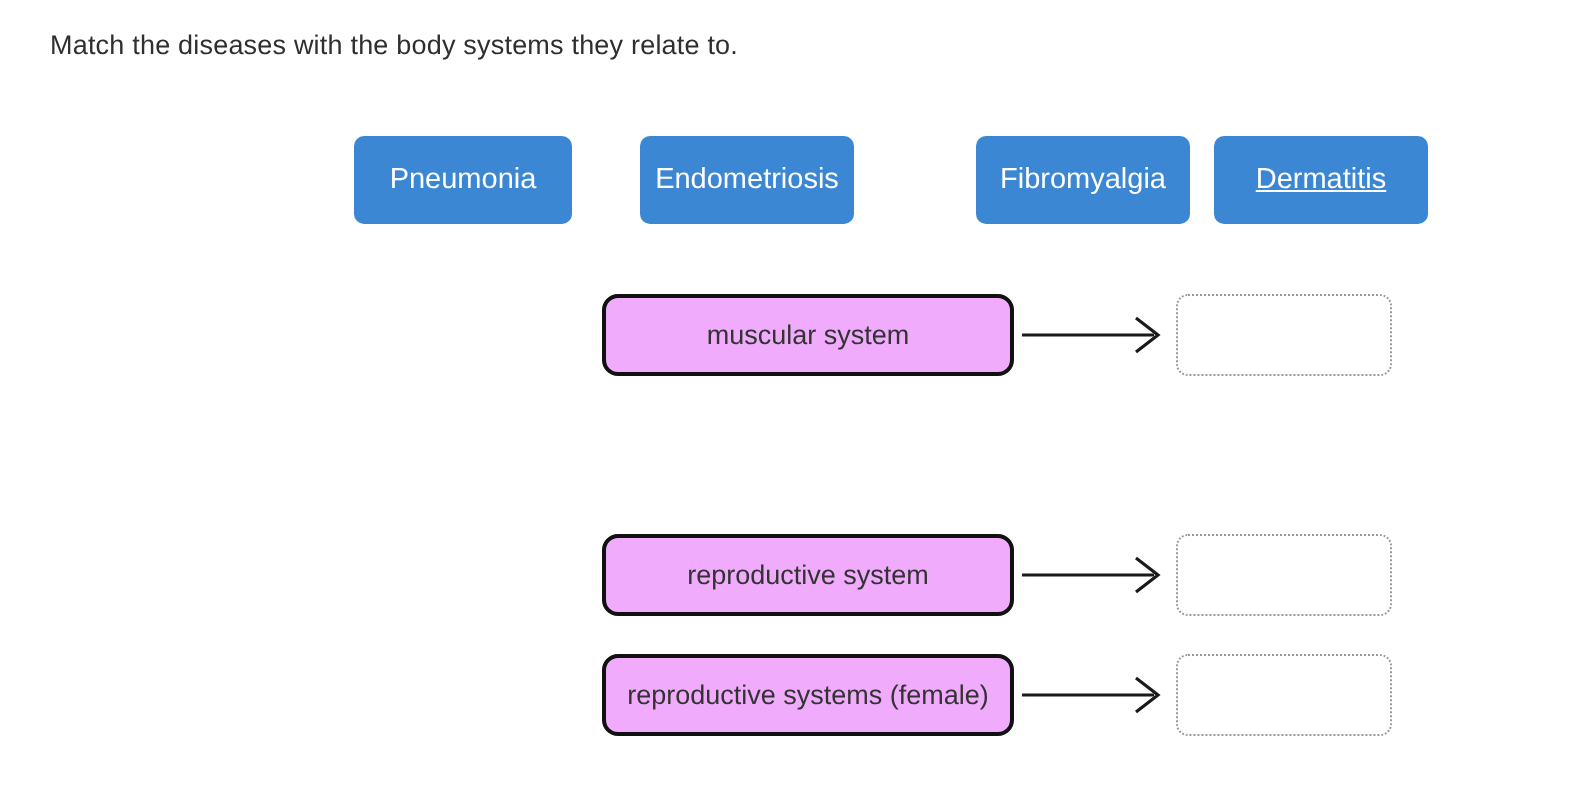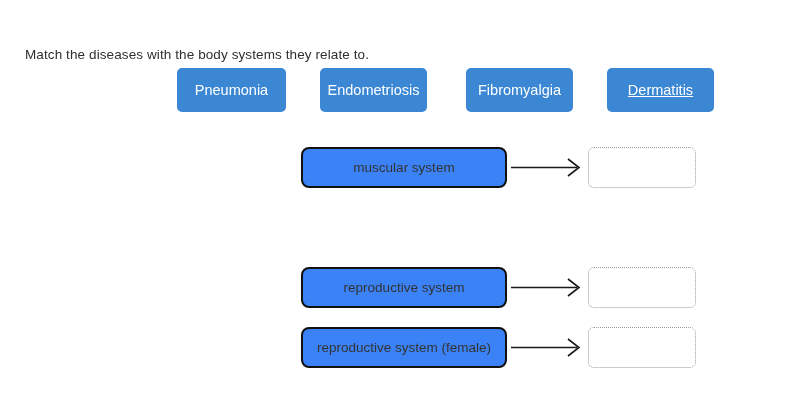--- a/index.html
+++ b/index.html
@@ -17,21 +17,20 @@
 
   
   .prompt {
     position: absolute;
     left: 25px;
     top: 15px;
     font-size: 13.5px;
     color: #2f2f2f;
     letter-spacing: 0.1px;
     white-space: nowrap;
-    margin-top: 32px;
   }
 
   
   .tile-row {
     position: absolute;
     left: 0;
     top: 68px;
     width: 787px;
     height: 44px;
     margin-left: 24px;
@@ -48,21 +47,21 @@
     align-items: center;
     justify-content: center;
     box-sizing: border-box;
     padding: 0 8px;
     white-space: nowrap;
     cursor: move;
     user-select: none;
   }
   .tile-0 { left: 153px; width: 109px; }
   .tile-1 { left: 296px; width: 107px; }
-  .tile-2 { left: 442px; width: 107px; }
+  .tile-2 { left: 464px; width: 107px; }
   .tile-3 { left: 583px; width: 107px; text-decoration: underline; }
 
   
   .rows {
     position: absolute;
     left: 0;
     top: 0;
     width: 787px;
     height: 406px;
   }
@@ -79,21 +78,21 @@
 
   .system-box {
     position: absolute;
     left: 301px;
     top: 0;
     width: 206px;
     height: 41px;
     box-sizing: border-box;
     border: 2.5px solid #111111;
     border-radius: 8px;
-    background: #3b82f6;
+    background: #f0abfc;
     display: flex;
     align-items: center;
     justify-content: center;
     font-size: 13.5px;
     color: #333333;
     white-space: nowrap;
     padding: 0 4px;
   }
 
   .arrow {
@@ -161,21 +160,21 @@
       <line x1="2" y1="20.5" x2="68" y2="20.5" stroke="#1a1a1a" stroke-width="1.4"></line>
       <polyline points="59,12 70,20.5 59,29" fill="none" stroke="#1a1a1a" stroke-width="1.6"></polyline>
     </svg>
     <div class="drop-target">
       <span></span>
     </div>
   </div>
 
   <div class="match-row row-3">
     <div class="system-box">
-      <span>reproductive system (female)</span>
+      <span>reproductive systems (female)</span>
     </div>
     <svg class="arrow" viewBox="0 0 78 41" xmlns="http://www.w3.org/2000/svg">
       <line x1="2" y1="20.5" x2="68" y2="20.5" stroke="#1a1a1a" stroke-width="1.4"></line>
       <polyline points="59,12 70,20.5 59,29" fill="none" stroke="#1a1a1a" stroke-width="1.6"></polyline>
     </svg>
     <div class="drop-target">
       <span></span>
     </div>
   </div>
 

